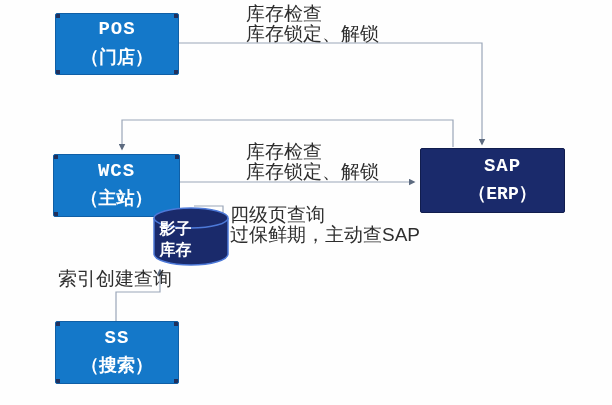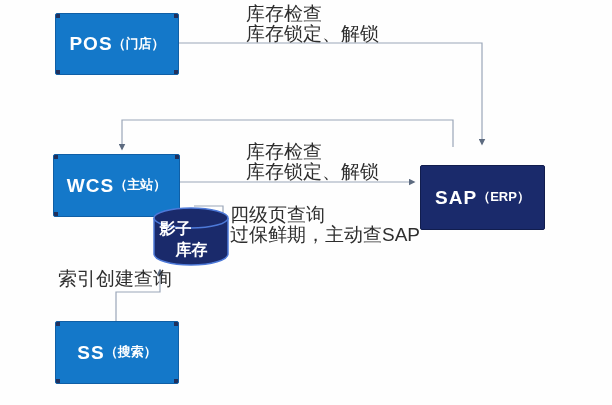--- a/index.html
+++ b/index.html
@@ -15,75 +15,76 @@
     overflow:hidden;
   }
   .wires{
     position:absolute;
     left:0;top:0;
     pointer-events:none;
   }
   .node{
     position:absolute;
     display:flex;
-    flex-direction:row;
+    flex-direction:column;
     align-items:center;
     justify-content:center;
     color:#ffffff;
     text-align:center;
     border-radius:2px;
     line-height:1.55;
+    font-family:Liberation Mono, monospace;
   }
   .node .title{
     font-size:19px;
     font-weight:bold;
     letter-spacing:1px;
   }
   .node .subtitle{
-    font-size:13px;
+    font-size:18px;
     font-weight:bold;
   }
   .node-blue{
     background-color:#1478c9;
     border:1px solid #0f5fa6;
     background-image:
       linear-gradient(#20305c,#20305c),
       linear-gradient(#20305c,#20305c),
       linear-gradient(#20305c,#20305c),
       linear-gradient(#20305c,#20305c);
     background-repeat:no-repeat;
     background-size:4px 4px;
     background-position:left top,right top,left bottom,right bottom;
   }
   .node-navy{
     background-color:#1a2a6b;
     border:1px solid #111d4e;
   }
   #node-pos{left:55px;top:13px;width:122px;height:60px;}
   #node-wcs{left:53px;top:154px;width:125px;height:61px;}
-  #node-sap{left:420px;top:165px;width:123px;height:63px;}
+  #node-sap{left:420px;top:148px;width:123px;height:63px;padding-left:20px;}
   #node-ss{left:55px;top:321px;width:122px;height:61px;}
 
   .cylinder{
     position:absolute;
     left:122px;top:207px;
     width:76px;height:60px;padding-left:31px;
   }
   .cylinder .cyl-text{
     position:absolute;
     left:0;
     width:100%;
     text-align:center;
     color:#ffffff;
     font-weight:bold;
     font-size:16px;
     line-height:1;
   }
   .cyl-line1{top:14px;}
-  .cyl-line2{top:35px;margin-left:16px;}
+  .cyl-line2{top:35px;}
 
   .edge-label{
     position:absolute;
     color:#2e2e2e;
     font-size:19px;
     line-height:20px;
     white-space:nowrap;
   }
   #label-pos-sap{left:246px;top:4px;}
   #label-push{left:246px;top:100px;}

